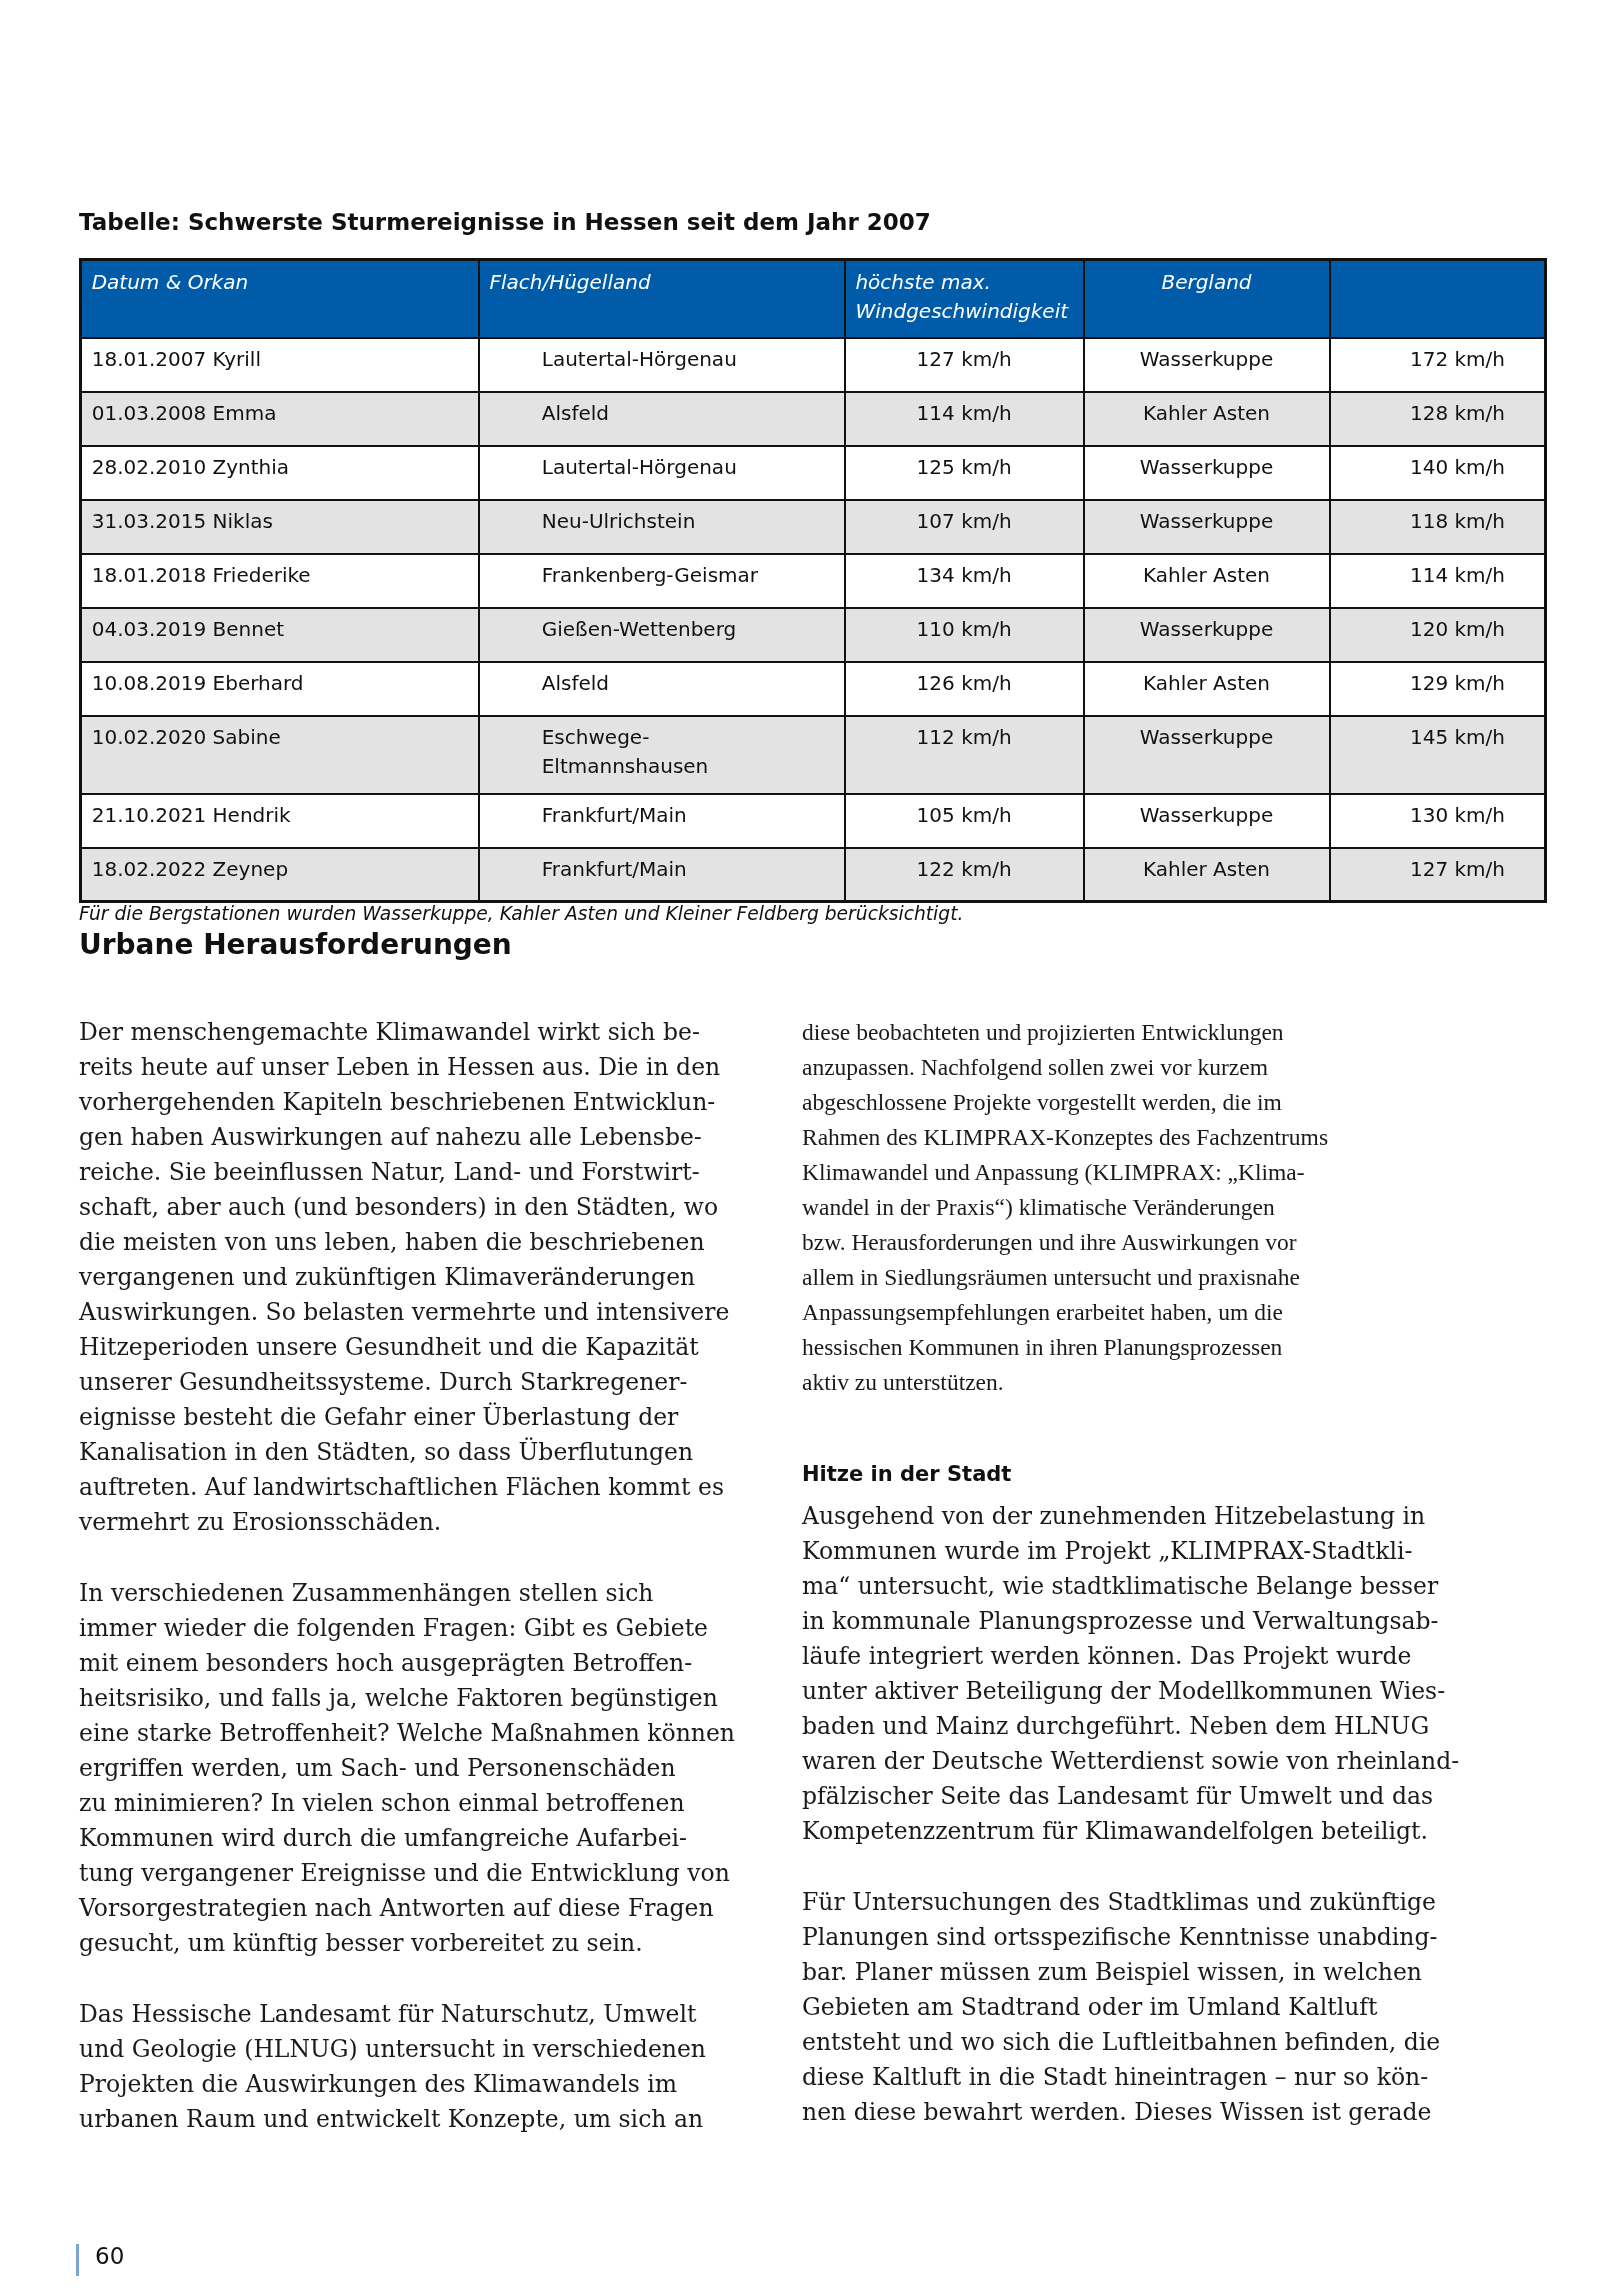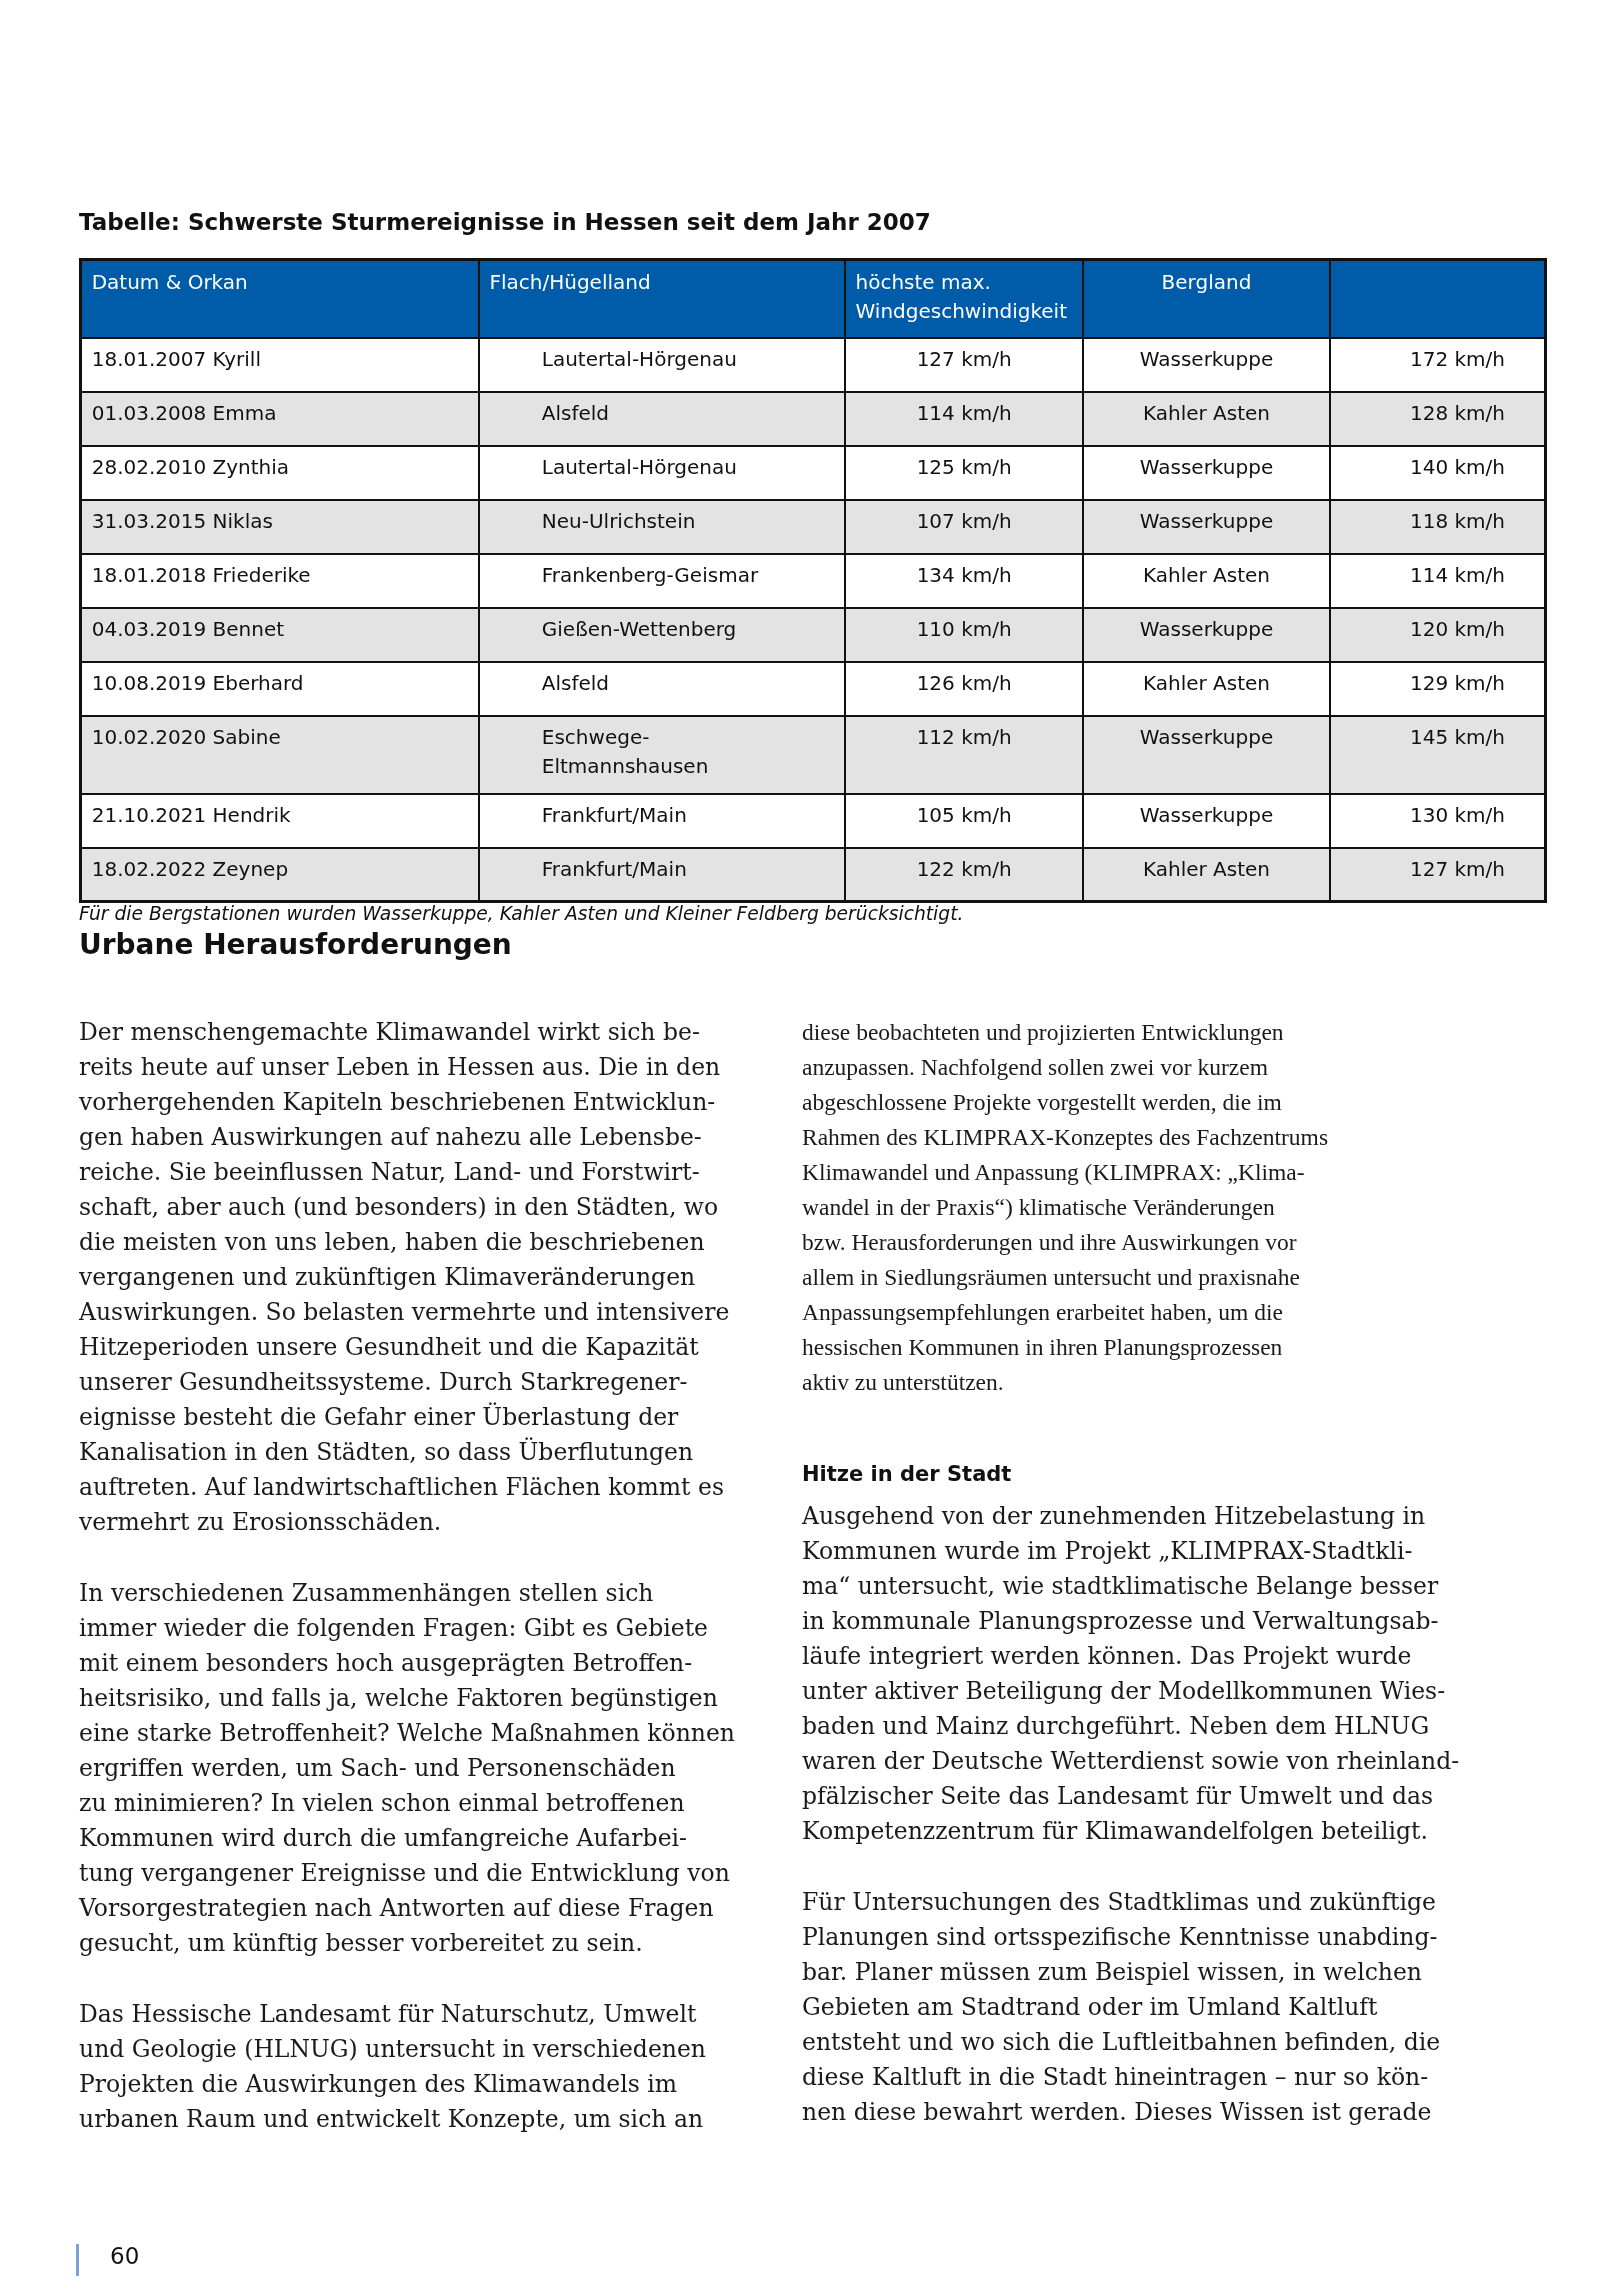--- a/index.html
+++ b/index.html
@@ -16,21 +16,21 @@
     position: absolute; left: 79px; top: 258px; width: 1468px;
     border-collapse: collapse;
     font-family: "DejaVu Sans", sans-serif; font-size: 20px; color: #111;
     border: 3.2px solid #111;
   }
   table.storms th, table.storms td {
     border: 2.4px solid #111; vertical-align: top;
     padding: 6.5px 9.7px 11.4px 9.7px; line-height: 29px;
   }
   table.storms thead th {
-    background: #005ca9; color: #ffffff; font-weight: normal; height: 54px;
+    background: #005ca9; color: #ffffff; font-weight: normal; height: 54px; font-style: italic;
   }
   table.storms tbody tr { height: 54px; }
   table.storms tbody tr:nth-child(even) td { background: #e3e3e3; }
   table.storms tbody tr:nth-child(odd) td { background: #ffffff; }
   .c0 { width: 409px; text-align: left; }
   .c1 { width: 308px; text-align: left; padding-left: 62px !important; }
   .c2 { width: 218px; text-align: center; }
   .c3 { width: 236px; text-align: center; }
   .c4 { width: 179px; text-align: right; padding-right: 39px !important; }
   thead .c1 { padding-left: 9.7px !important; }
@@ -50,21 +50,21 @@
   }
   .col-left { left: 79px; top: 1015px; }
   .col-right { left: 802px; top: 1015px; }
   .col p { margin: 0 0 36px 0; white-space: pre-line; }
   .sub-title {
     font-family: "DejaVu Sans", sans-serif; font-weight: bold; font-size: 21px;
     color: #111; margin: 60px 0 9.7px 0; line-height: 29px;
   }
   .page-footer {
     position: absolute; left: 76px; top: 2244px; height: 32px;
-    border-left: 3.2px solid #7ba3d3; padding-left: 31px;
+    border-left: 3.2px solid #7ba3d3; padding-left: 16px;
     font-family: "DejaVu Sans", sans-serif; font-size: 23px; line-height: 24px; color: #111;
   }
 </style>
 </head>
 <body>
 
 <div class="table-title">Tabelle: Schwerste Sturmereignisse in Hessen seit  dem Jahr 2007</div>
 
 <table class="storms">
   <thead>

